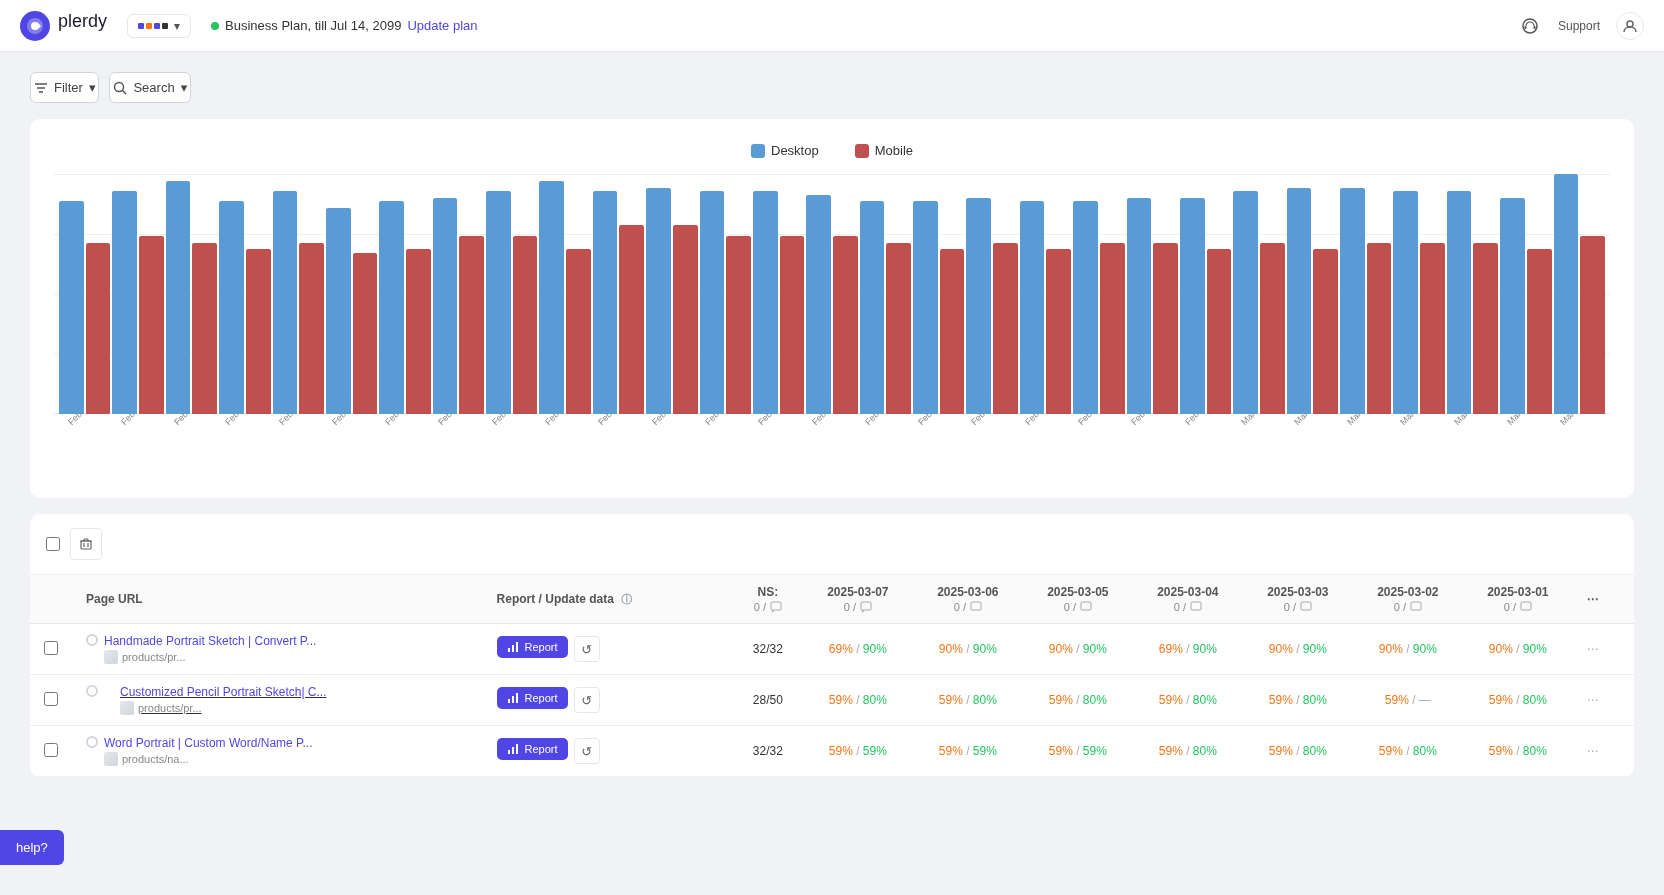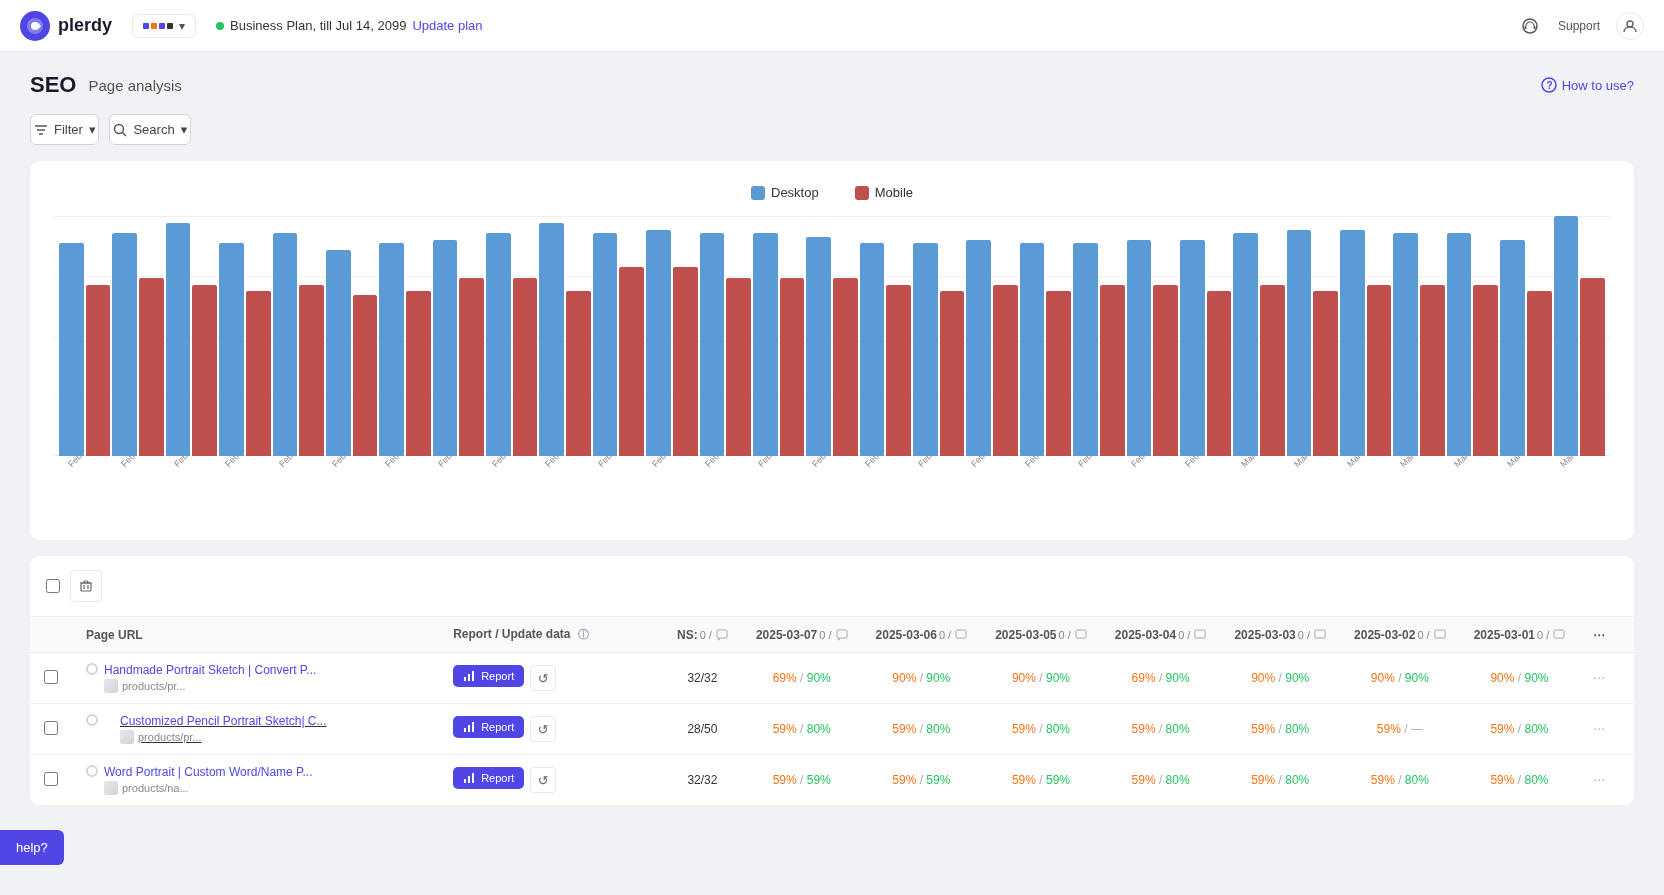--- a/index.html
+++ b/index.html
@@ -1,20 +1,20 @@
 <!DOCTYPE html>
 <html><head>
   <meta charset="utf-8">
   <style>
     * { box-sizing: border-box; margin: 0; padding: 0; }
     body { font-family: -apple-system, BlinkMacSystemFont, 'Segoe UI', sans-serif; background: #f0f2f5; font-size: 13px; color: #333; }
     
     
     .header { background: #fff; height: 52px; display: flex; align-items: center; padding: 0 20px; border-bottom: 1px solid #e5e7eb; gap: 20px; }
-    .logo { display: flex; align-items: center; gap: 8px; font-weight: 700; font-size: 18px; color: #1a1a2e; }
+    .logo { display: flex; align-items: flex-start; gap: 8px; font-weight: 400; font-size: 18px; color: #1a1a2e; }
     .logo-icon { width: 30px; height: 30px; background: #4f46e5; border-radius: 50%; display: flex; align-items: center; justify-content: center; color: white; font-size: 12px; font-weight: 900; }
     .plan-badge { display: flex; align-items: center; gap: 6px; border: 1px solid #e5e7eb; border-radius: 6px; padding: 4px 10px; font-size: 12px; color: #555; cursor: pointer; }
     .plan-dot { width: 8px; height: 8px; background: #22c55e; border-radius: 50%; }
     .plan-link { color: #4f46e5; text-decoration: none; font-weight: 500; }
     .header-right { margin-left: auto; display: flex; align-items: center; gap: 16px; }
     .support-btn { display: flex; align-items: center; gap: 20px; color: #555; font-size: 12px; cursor: pointer; }
     .user-icon { width: 28px; height: 28px; border-radius: 50%; border: 1px solid #e5e7eb; display: flex; align-items: center; justify-content: center; cursor: pointer; color: #555; }
     
     
     .page { padding: 20px 30px; min-height: calc(100vh - 52px); }
@@ -53,21 +53,21 @@
     .url-title { color: #4f46e5; text-decoration: none; font-size: 12px; display: block; font-weight: 500; white-space: nowrap; overflow: hidden; text-overflow: ellipsis; max-width: 250px; }
     .url-path { font-size: 11px; color: #888; display: flex; align-items: center; gap: 4px; margin-top: 2px; }
     .url-favicon { width: 14px; height: 14px; background: #e5e7eb; border-radius: 2px; display: inline-block; }
     .report-btn { display: flex; align-items: center; gap: 6px; background: #4f46e5; color: #fff; border: none; border-radius: 5px; padding: 5px 10px; font-size: 11px; cursor: pointer; }
     .refresh-btn { width: 26px; height: 26px; border: 1px solid #e5e7eb; border-radius: 4px; background: #fff; display: flex; align-items: center; justify-content: center; cursor: pointer; font-size: 13px; color: #666; }
     .ns-val { font-size: 12px; color: #333; text-align: center; }
     .cell-score { text-align: center; font-size: 11px; }
     .score-green { color: #22c55e; font-weight: 500; }
     .score-orange { color: #f97316; font-weight: 500; }
     .score-sep { color: #aaa; }
-    .date-header { display: flex; flex-direction: row; align-items: center; gap: 2px; justify-content: center; }
+    .date-header { display: flex; flex-direction: column; align-items: center; gap: 2px; justify-content: center; }
     .date-sub { display: flex; align-items: center; gap: 4px; color: #888; font-size: 11px; font-weight: 400; }
     .report-actions { display: flex; align-items: flex-start; gap: 6px; }
     .checkbox { width: 14px; height: 14px; }
     .circle-indicator { width: 12px; height: 12px; border: 2px solid #d1d5db; border-radius: 50%; display: inline-block; }
     .th-info { color: #9ca3af; margin-left: 4px; font-size: 11px; cursor: pointer; }
   </style>
 </head>
 <body>
 
 <div class="header">
@@ -112,33 +112,20 @@
       <svg width="16" height="16" viewBox="0 0 16 16" fill="none">
         <circle cx="8" cy="6" r="3" stroke="#666" stroke-width="1.5"></circle>
         <path d="M2 14c0-3 2.7-5 6-5s6 2 6 5" stroke="#666" stroke-width="1.5" fill="none"></path>
       </svg>
     </div>
   </div>
 </div>
 
 <div class="page">
 
-  <div class="page-header">
-    <div class="page-title-row">
-      <span class="seo-label">SEO</span>
-      <span class="page-subtitle">Page analysis</span>
-    </div>
-    <div class="how-to-use">
-      <svg width="16" height="16" viewBox="0 0 16 16" fill="none">
-        <circle cx="8" cy="8" r="7" stroke="#4f46e5" stroke-width="1.5"></circle>
-        <text x="5.5" y="12" font-size="10" fill="#4f46e5" font-weight="700">?</text>
-      </svg>
-      <span>How to use?</span>
-    </div>
-  </div>
 
   <div class="toolbar">
     <button class="toolbar-btn">
       <svg width="14" height="14" viewBox="0 0 14 14" fill="none">
         <line x1="1" y1="3" x2="13" y2="3" stroke="#555" stroke-width="1.5"></line>
         <line x1="3" y1="7" x2="11" y2="7" stroke="#555" stroke-width="1.5"></line>
         <line x1="5" y1="11" x2="9" y2="11" stroke="#555" stroke-width="1.5"></line>
       </svg>
       <span>Filter</span>
       <span>▾</span>

